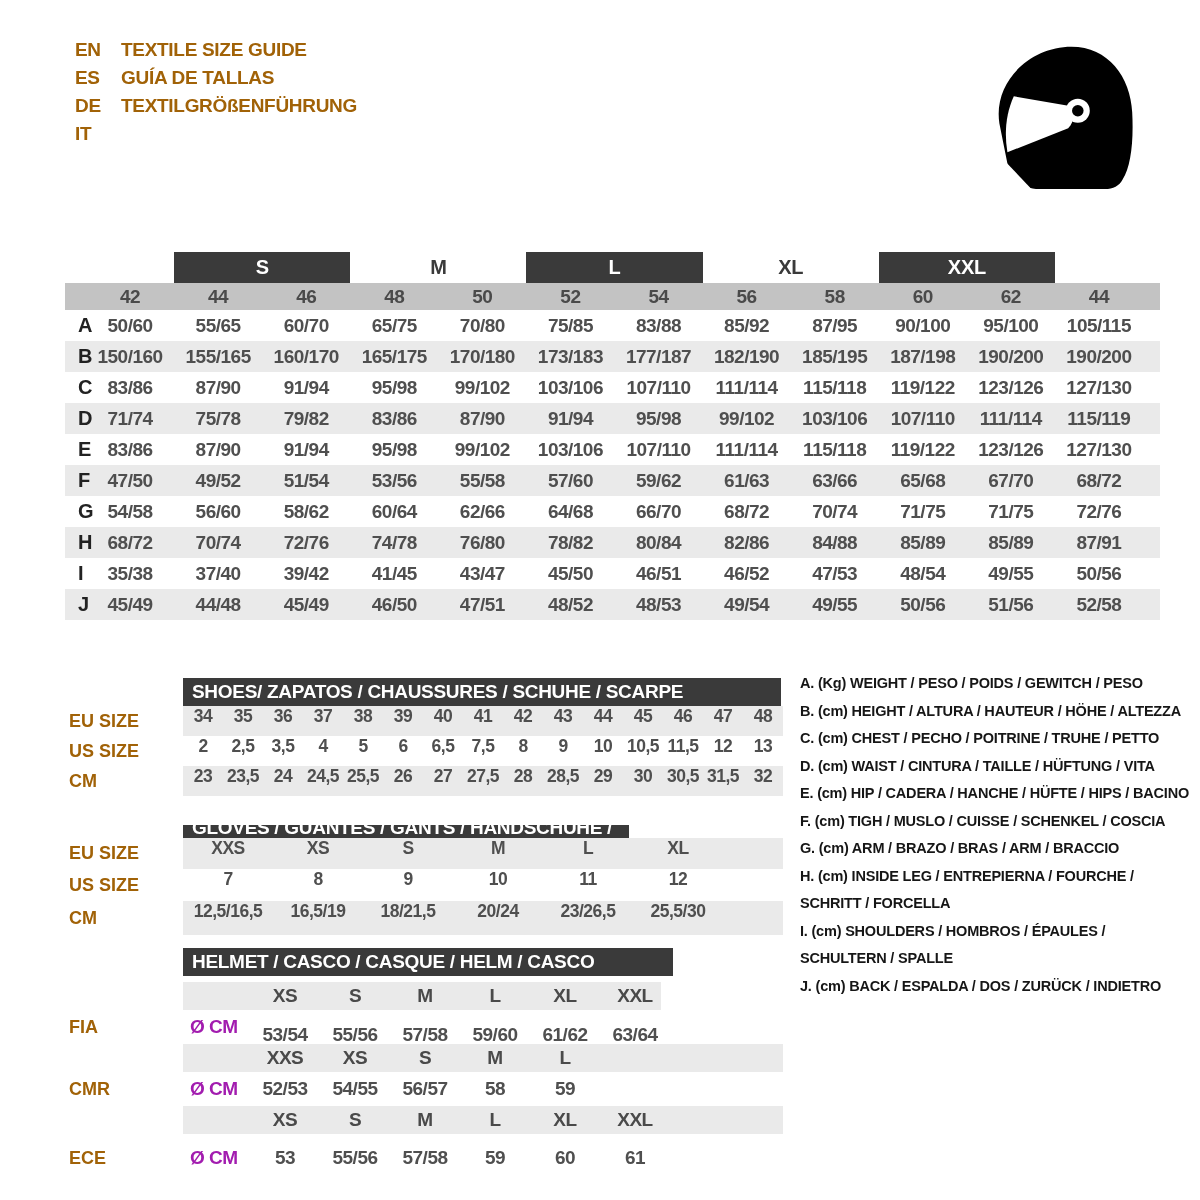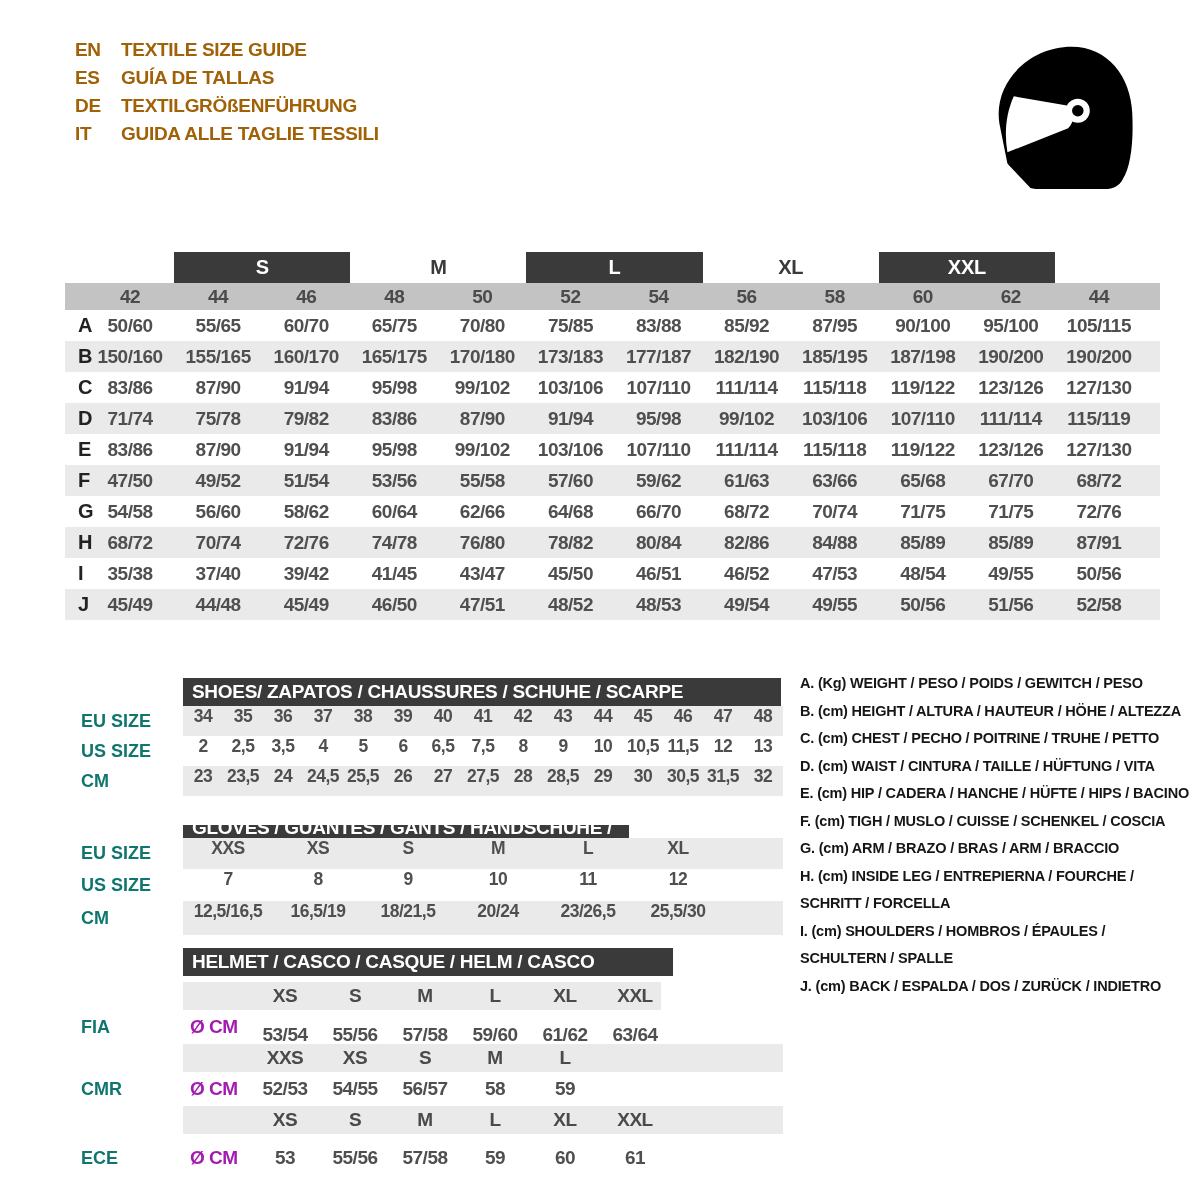--- a/index.html
+++ b/index.html
@@ -25,21 +25,21 @@
   .numband>span{flex:1;text-align:center;font-size:19px;font-weight:bold;color:#4a4a4a;letter-spacing:-0.5px}
   .trow{position:relative;height:31px;display:flex;align-items:center;padding-left:21px;padding-right:17px}
   .trow.shade{background:#eaeaea}
   .rletter{position:absolute;left:13px;top:0;height:31px;display:flex;align-items:center;font-size:20px;font-weight:bold;color:#222}
   .cells{display:flex;width:100%}
   .cells>span{flex:1;text-align:center;font-size:19px;font-weight:bold;color:#4f4f4f;letter-spacing:-0.5px}
 
   
   .section{position:absolute;left:65px;width:1095px}
   .secbar{position:absolute;left:118px;height:28px;background:#3a3a3a;color:#fff;font-size:19px;font-weight:bold;display:flex;align-items:center;padding-left:9px;letter-spacing:-0.3px}
-  .sidelabel{position:absolute;left:16px;font-size:18px;font-weight:bold;color:#0f766e;display:flex;align-items:center}
+  .sidelabel{position:absolute;left:4px;font-size:18px;font-weight:bold;color:#a16207;display:flex;align-items:center}
   .srow{position:absolute;left:118px;display:flex;}
   .srow.gray{background:#eaeaea}
   .srow>span{flex:1;text-align:center;font-weight:bold;color:#4f4f4f;font-size:17.5px;letter-spacing:-0.5px}
   .bandbg{position:absolute;left:118px;background:#eaeaea}
   .hcells{position:absolute;left:185px;display:flex;align-items:center}
   .hcells>span{width:70px;text-align:center;font-weight:bold;color:#4f4f4f;font-size:19px;letter-spacing:-0.5px}
   .hcells.szl>span{color:#4a4a4a}
   .diam{position:absolute;left:125px;font-size:19px;font-weight:bold;color:#a21caf;display:flex;align-items:center;letter-spacing:-0.5px}
 
   
@@ -59,21 +59,20 @@
     <div class="lang-line">
       <span class="lang-code">ES</span>
       <span>GUÍA DE TALLAS</span>
     </div>
     <div class="lang-line">
       <span class="lang-code">DE</span>
       <span>TEXTILGRÖßENFÜHRUNG</span>
     </div>
     <div class="lang-line">
       <span class="lang-code">IT</span>
-      <span>GUIDA ALLE TAGLIE TESSILI</span>
     </div>
   </div>
 
   <div id="helmet-logo">
     <svg viewBox="0 0 100 100" width="160" height="175" aria-hidden="true">
       <path d="M54,7 C77,7 91,26 92,48 C93,67 91,82 86,90 C84,94 80,96 75,96 L34,96 C24,96 16,90 14,80 L9,55 C5,29 28,7 54,7 Z" fill="#000"></path>
       <path d="M18,38 L53,44 C56,48 56,54 52,58 L14,73 C12,61 13,49 18,38 Z" fill="#fff"></path>
       <circle cx="58" cy="47" r="7.5" fill="#fff"></circle>
       <circle cx="58" cy="47" r="3.6" fill="#000"></circle>
       <path d="M13,79 L29,96 L17,96 C15,91 13,85 13,79 Z" fill="#fff"></path>

